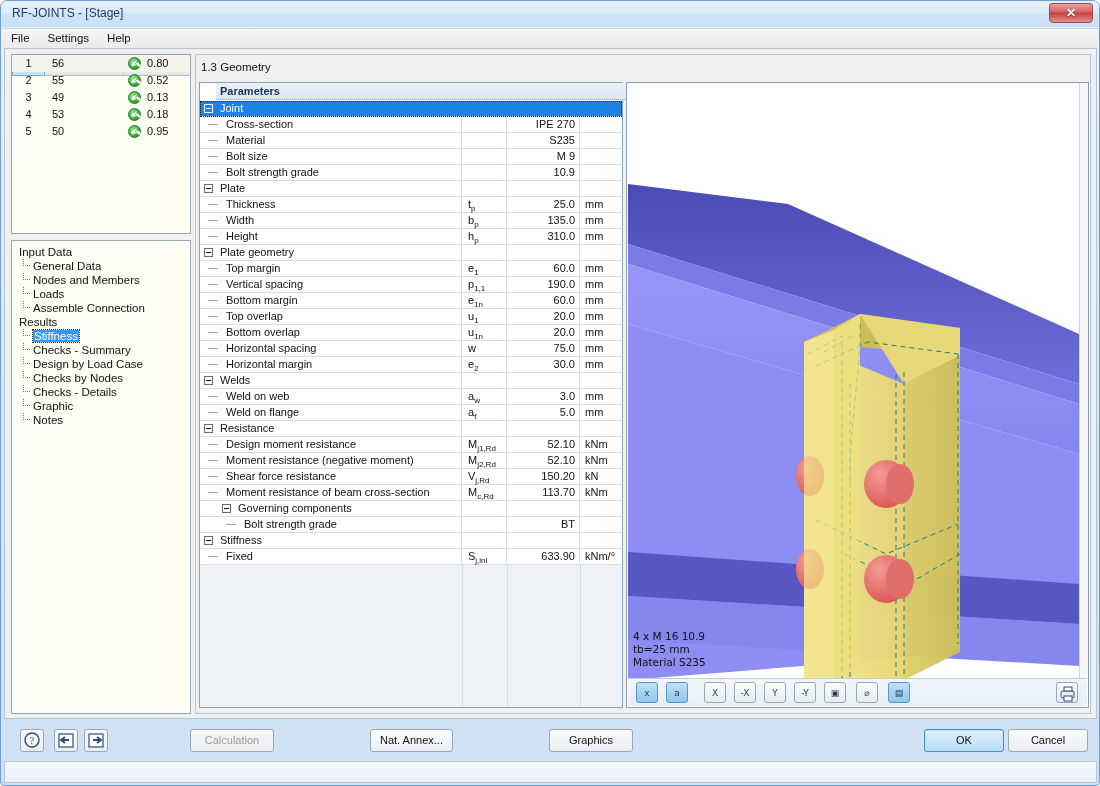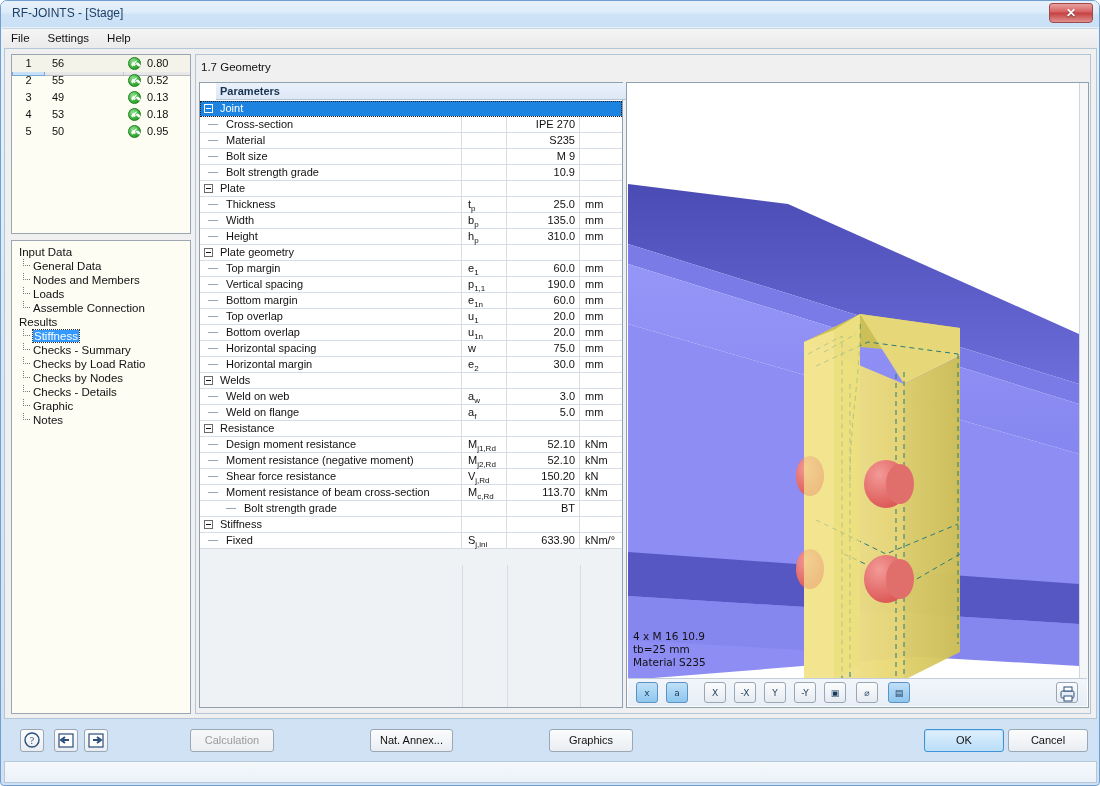--- a/index.html
+++ b/index.html
@@ -392,30 +392,30 @@
 
       <div id="nav-tree">
           <div class="tree-root"><span>Input Data</span></div>
           <div class="tree-leaf"><span>General Data</span></div>
           <div class="tree-leaf"><span>Nodes and Members</span></div>
           <div class="tree-leaf"><span>Loads</span></div>
           <div class="tree-leaf"><span>Assemble Connection</span></div>
           <div class="tree-root"><span>Results</span></div>
           <div class="tree-leaf sel"><span>Stiffness</span></div>
           <div class="tree-leaf"><span>Checks - Summary</span></div>
-          <div class="tree-leaf"><span>Checks by Load Ratio</span></div>
+          <div class="tree-leaf"><span>Design by Load Case</span></div>
           <div class="tree-leaf"><span>Checks by Nodes</span></div>
           <div class="tree-leaf"><span>Checks - Details</span></div>
           <div class="tree-leaf"><span>Graphic</span></div>
           <div class="tree-leaf"><span>Notes</span></div>
         </div>
     </div>
 
     <div id="right-panel">
-      <div id="section-title">1.7 Geometry</div>
+      <div id="section-title">1.3 Geometry</div>
 
       <div id="param-wrap">
         <div id="param-head">Parameters</div>
         <div id="param-body">
             <div class="prow group sel">
               <div class="c-label"><div class="expander" style="left: 4px;"></div><span style="margin-left: 16px;">Joint</span></div>
             </div>
             <div class="prow">
               <div class="c-label"><div class="tree-dash" style="left: 8px;"></div><span style="margin-left: 22px;">Cross-section</span></div>
               <div class="c-sym"></div>
@@ -552,20 +552,26 @@
               <div class="c-label"><div class="tree-dash" style="left: 8px;"></div><span style="margin-left: 22px;">Shear force resistance</span></div>
               <div class="c-sym"><span>V</span><span class="sub">j,Rd</span></div>
               <div class="c-val">150.20</div>
               <div class="c-unit">kN</div>
             </div>
             <div class="prow">
               <div class="c-label"><div class="tree-dash" style="left: 8px;"></div><span style="margin-left: 22px;">Moment resistance of beam cross-section</span></div>
               <div class="c-sym"><span>M</span><span class="sub">c,Rd</span></div>
               <div class="c-val">113.70</div>
               <div class="c-unit">kNm</div>
+            </div>
+            <div class="prow group">
+              <div class="c-label"><div class="expander" style="left: 22px;"></div><span style="margin-left: 34px;">Governing components</span></div>
+              <div class="c-sym"></div>
+              <div class="c-val"></div>
+              <div class="c-unit"></div>
             </div>
             <div class="prow">
               <div class="c-label"><div class="tree-dash" style="left: 26px;"></div><span style="margin-left: 40px;">Bolt strength grade</span></div>
               <div class="c-sym"></div>
               <div class="c-val">BT</div>
               <div class="c-unit"></div>
             </div>
             <div class="prow group">
               <div class="c-label"><div class="expander" style="left: 4px;"></div><span style="margin-left: 16px;">Stiffness</span></div>
               <div class="c-sym"></div>

